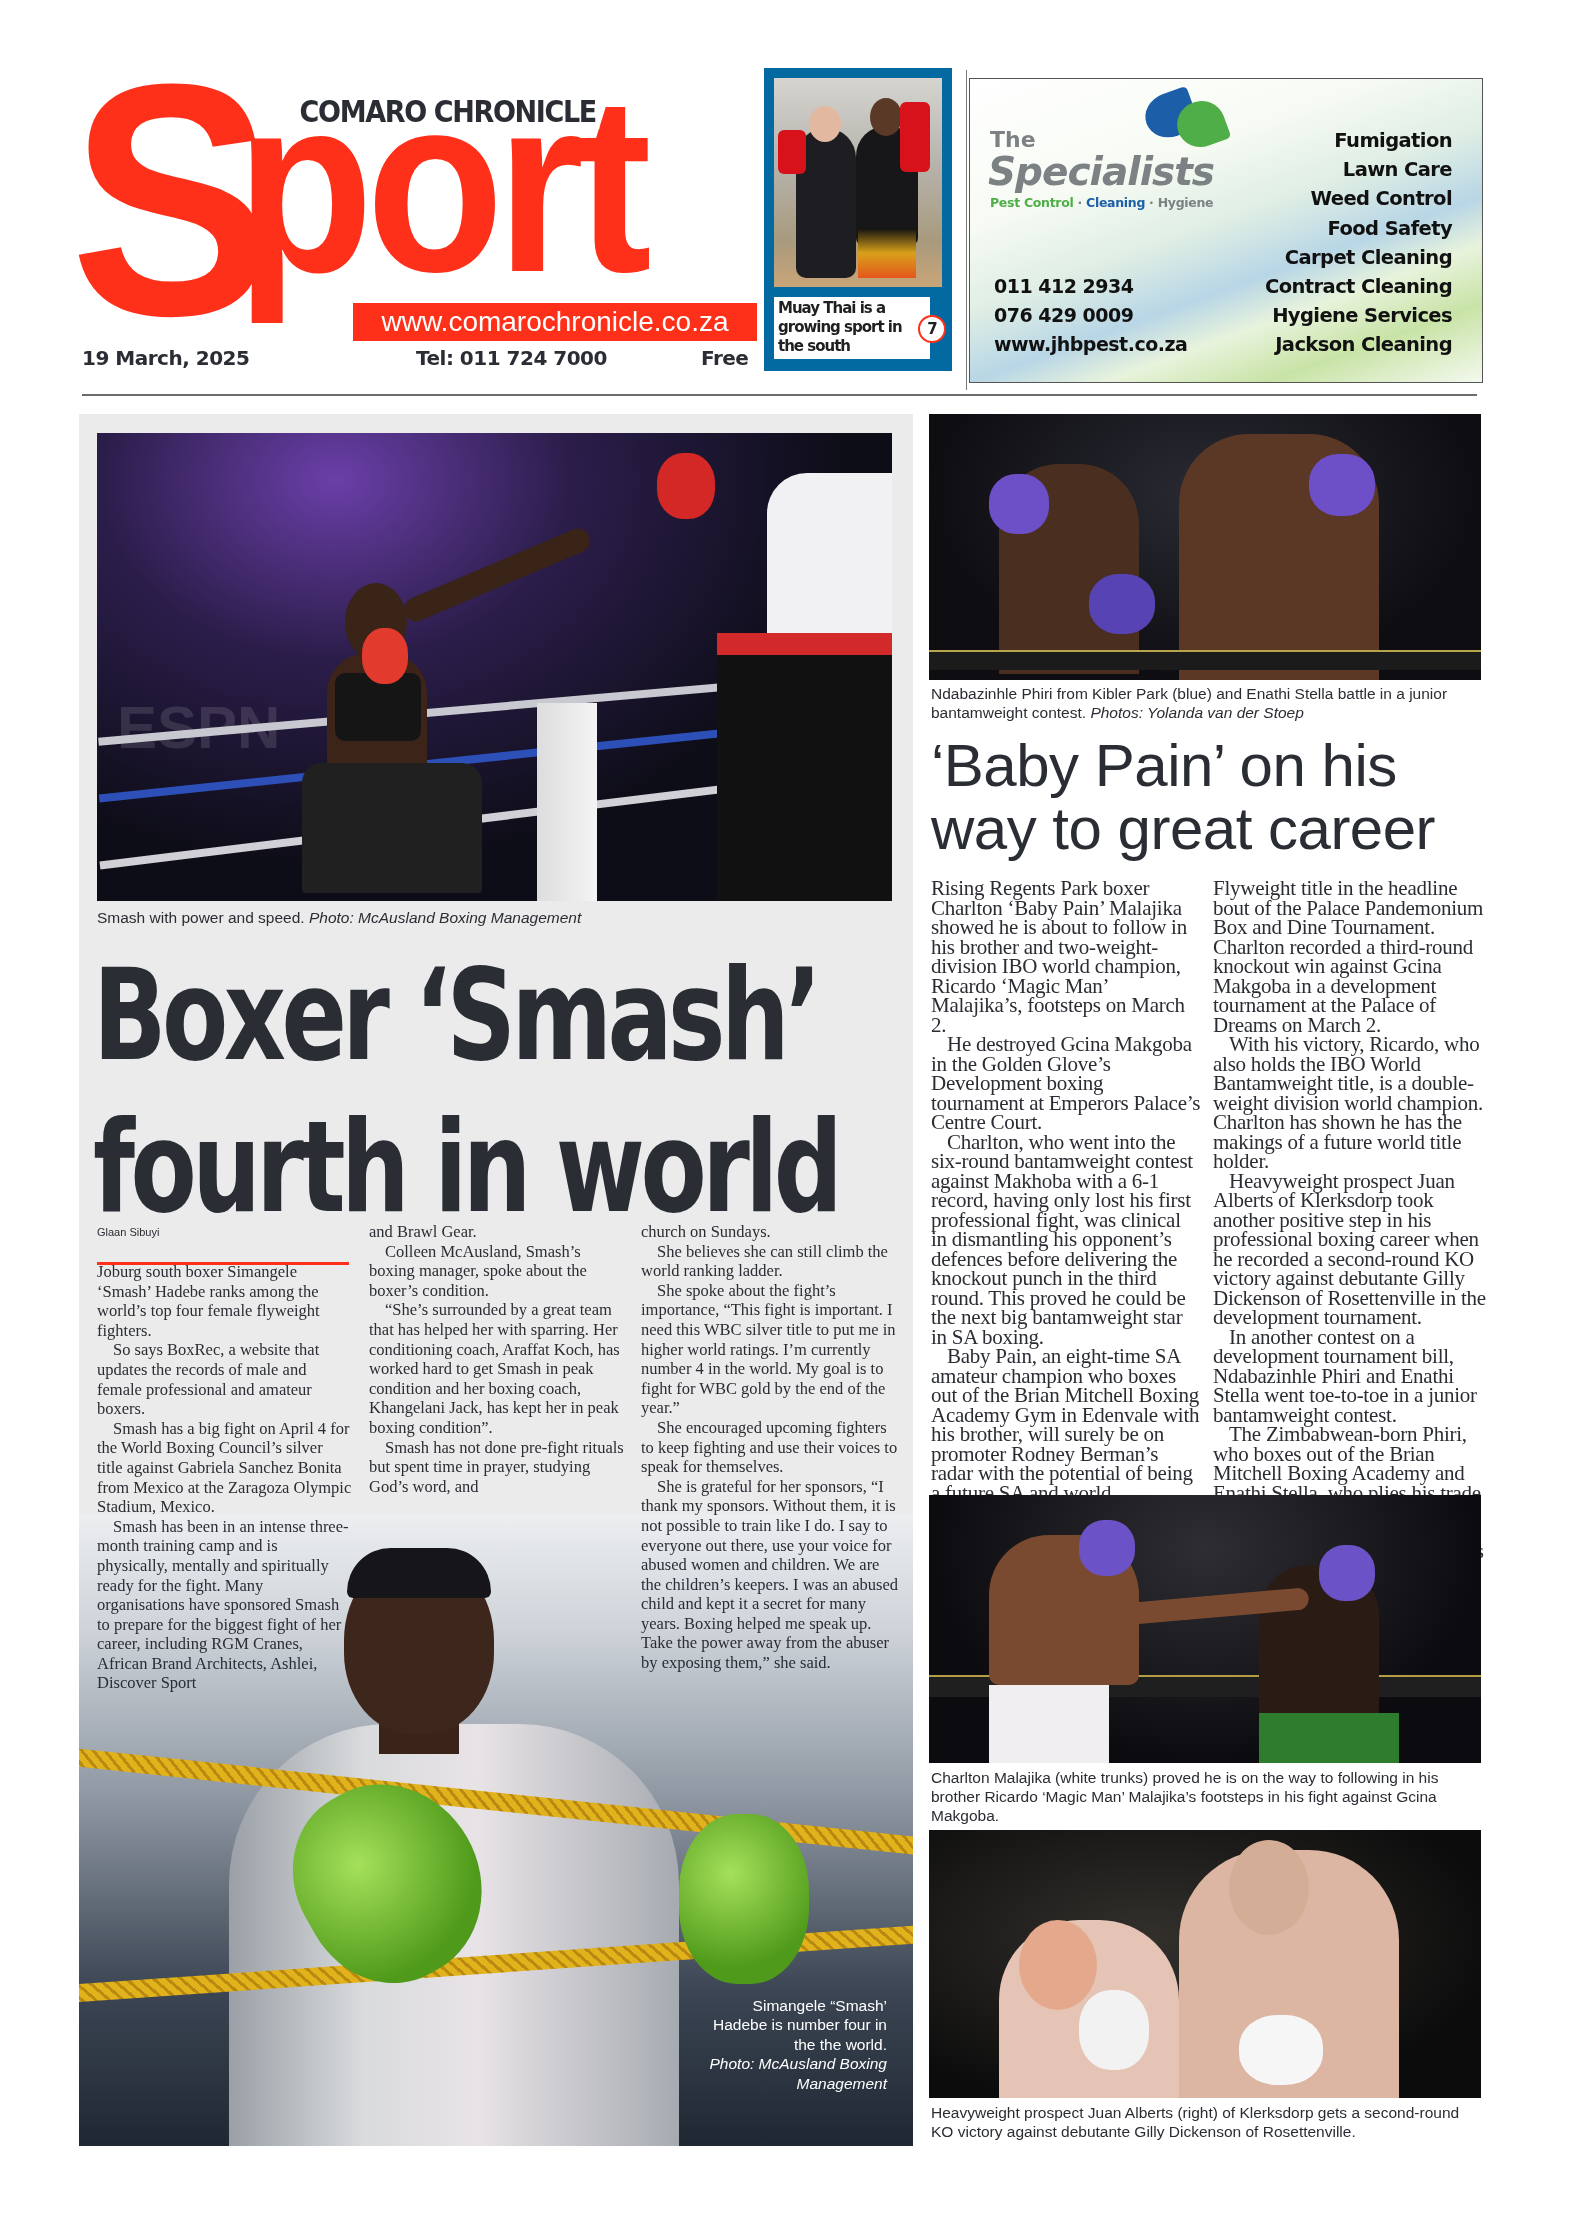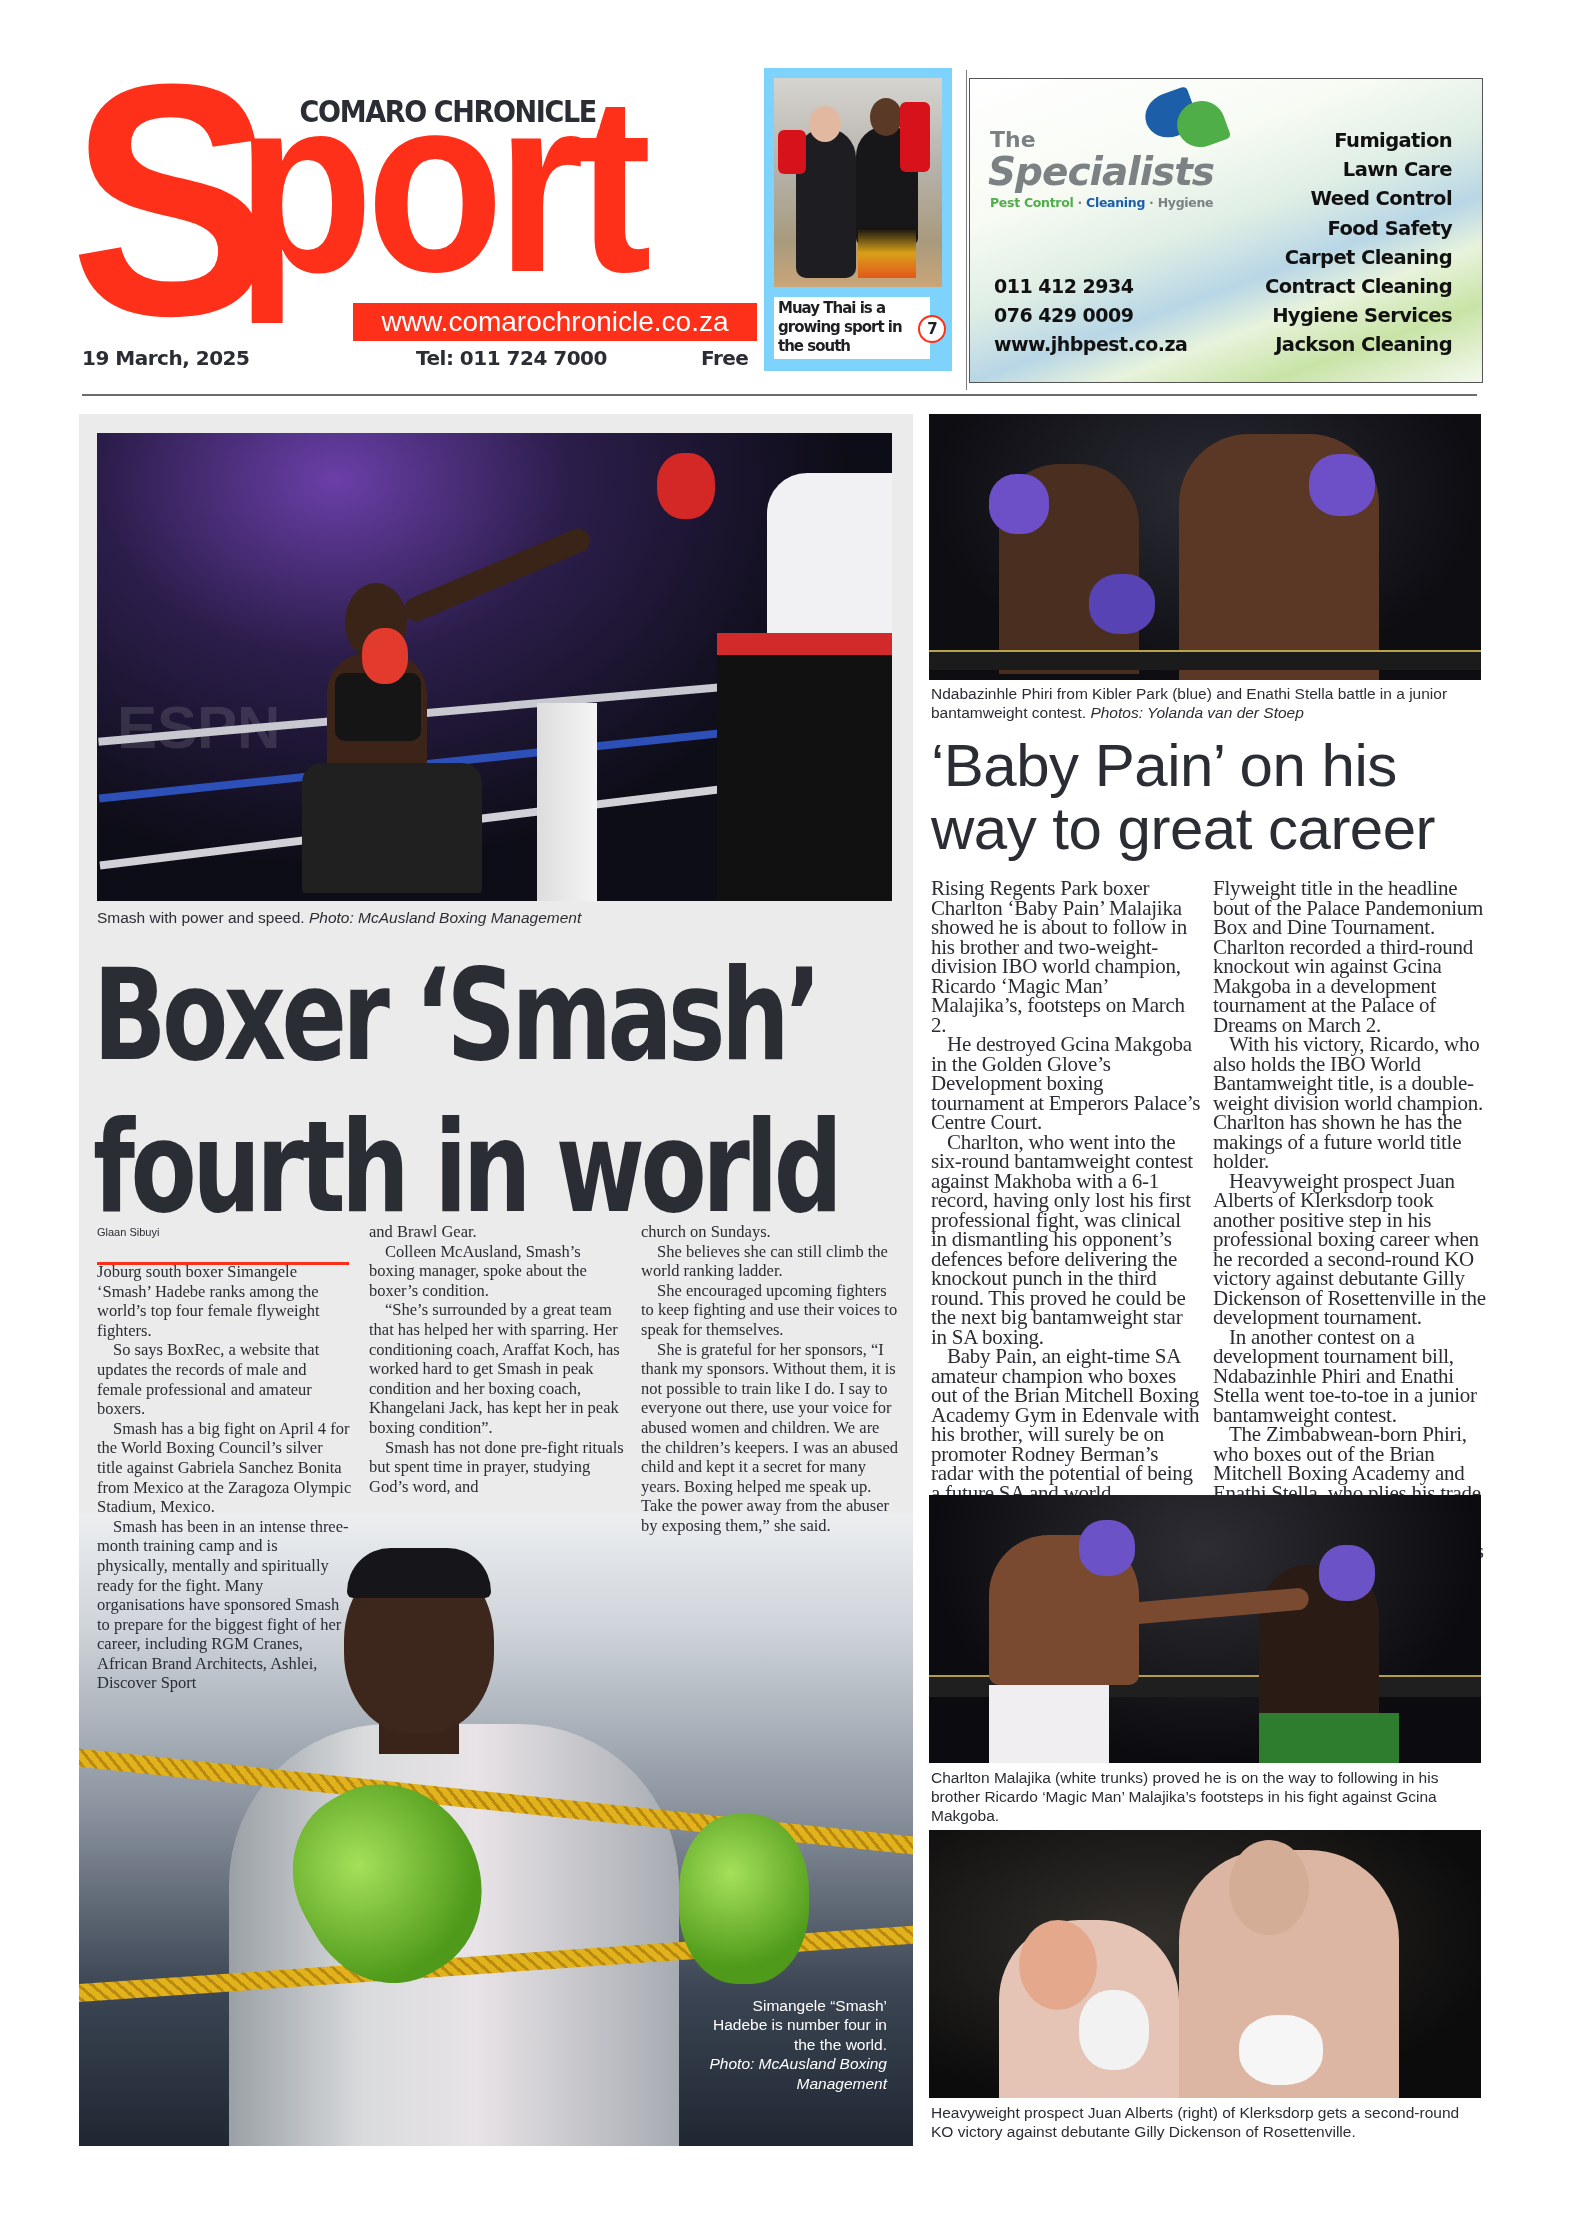--- a/index.html
+++ b/index.html
@@ -14,21 +14,21 @@
     font-size: 250px; line-height: 230px; color: #ff3019; letter-spacing: -8px; transform: scaleX(0.9); transform-origin: left top; }
   .brand-name { position: absolute; left: 296px; top: 94px; font-family: "DejaVu Sans", sans-serif; font-weight: 700;
     font-size: 30px; color: #2a2d33; letter-spacing: -1.5px; transform: scaleX(0.9); transform-origin: left top; background: #fff; padding: 0 4px; }
   .url-bar { position: absolute; left: 353px; top: 303px; width: 404px; height: 38px; background: #ff3019; color: #fff;
     font-family: "Liberation Sans", sans-serif; font-size: 28px; line-height: 38px; text-align: center; }
   .date-line { position: absolute; top: 346px; font-family: "DejaVu Sans", sans-serif; font-weight: 700; font-size: 20px; color: #2a2d33; letter-spacing: -0.5px; }
   .date { left: 82px; } .tel { left: 416px; text-align: right; } .free { left: 701px; }
   .mast-rule { position: absolute; left: 82px; top: 394px; width: 1395px; height: 2px; background: #6b6b6b; }
 
   
-  .teaser { position: absolute; left: 764px; top: 68px; width: 188px; height: 303px; background: #7dd3fc; padding: 10px; }
+  .teaser { position: absolute; left: 764px; top: 68px; width: 188px; height: 303px; background: #0369a1; padding: 10px; }
   .teaser-photo { position: relative; width: 168px; height: 209px; overflow: hidden;
     background: linear-gradient(180deg, #d6d4cf 0%, #b7b4ae 40%, #a89a7d 78%, #caa578 100%); }
   .tp-man1 { position:absolute; left: 22px; top: 50px; width: 60px; height: 150px; border-radius: 30px 30px 10px 10px; background: #1e1e22; }
   .tp-head1 { position:absolute; left: 35px; top: 28px; width: 32px; height: 36px; border-radius: 50%; background: #e2b9a0; }
   .tp-man2 { position:absolute; left: 82px; top: 48px; width: 62px; height: 120px; border-radius: 30px 30px 8px 8px; background: #17171a; }
   .tp-head2 { position:absolute; left: 96px; top: 20px; width: 32px; height: 38px; border-radius: 50%; background: #5a3a27; }
   .tp-shorts { position:absolute; left: 84px; top: 150px; width: 58px; height: 50px; background: linear-gradient(180deg,#111 0%,#d8a11a 50%,#e4571b 100%); }
   .tp-pad1 { position:absolute; left: 4px; top: 52px; width: 28px; height: 44px; background: #d7121a; border-radius: 6px; }
   .tp-pad2 { position:absolute; left: 126px; top: 24px; width: 30px; height: 70px; background: #d7121a; border-radius: 6px; }
   .teaser-caption { position: relative; margin-top: 10px; width: 156px; height: 62px; background: #fff; padding: 2px 4px;
@@ -242,20 +242,21 @@
   </div>
   <div class="col c2">
     <p>and Brawl Gear.</p>
     <p>Colleen McAusland, Smash’s boxing manager, spoke about the boxer’s condition.</p>
     <p>“She’s surrounded by a great team that has helped her with sparring. Her conditioning coach, Araffat Koch, has worked hard to get Smash in peak condition and her boxing coach, Khangelani Jack, has kept her in peak boxing condition”.</p>
     <p>Smash has not done pre-fight rituals but spent time in prayer, studying God’s word, and</p>
   </div>
   <div class="col c3">
     <p>church on Sundays.</p>
     <p>She believes she can still climb the world ranking ladder.</p>
+    <p>She spoke about the fight’s importance, “This fight is important. I need this WBC silver title to put me in higher world ratings. I’m currently number 4 in the world. My goal is to fight for WBC gold by the end of the year.”</p>
     <p>She encouraged upcoming fighters to keep fighting and use their voices to speak for themselves.</p>
     <p>She is grateful for her sponsors, “I thank my sponsors. Without them, it is not possible to train like I do. I say to everyone out there, use your voice for abused women and children. We are the children’s keepers. I was an abused child and kept it a secret for many years. Boxing helped me speak up. Take the power away from the abuser by exposing them,” she said.</p>
   </div>
 
   <div class="cap-portrait">
     <div>Simangele “Smash’</div>
     <div>Hadebe is number four in</div>
     <div>the the world.</div>
     <div style="font-style: italic;">Photo: McAusland Boxing</div>
     <div style="font-style: italic;">Management</div>

